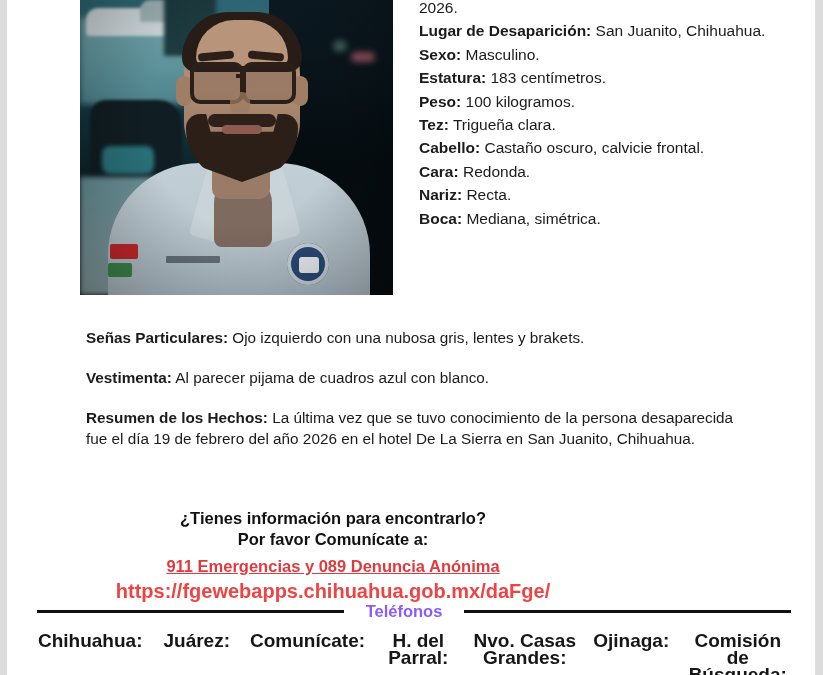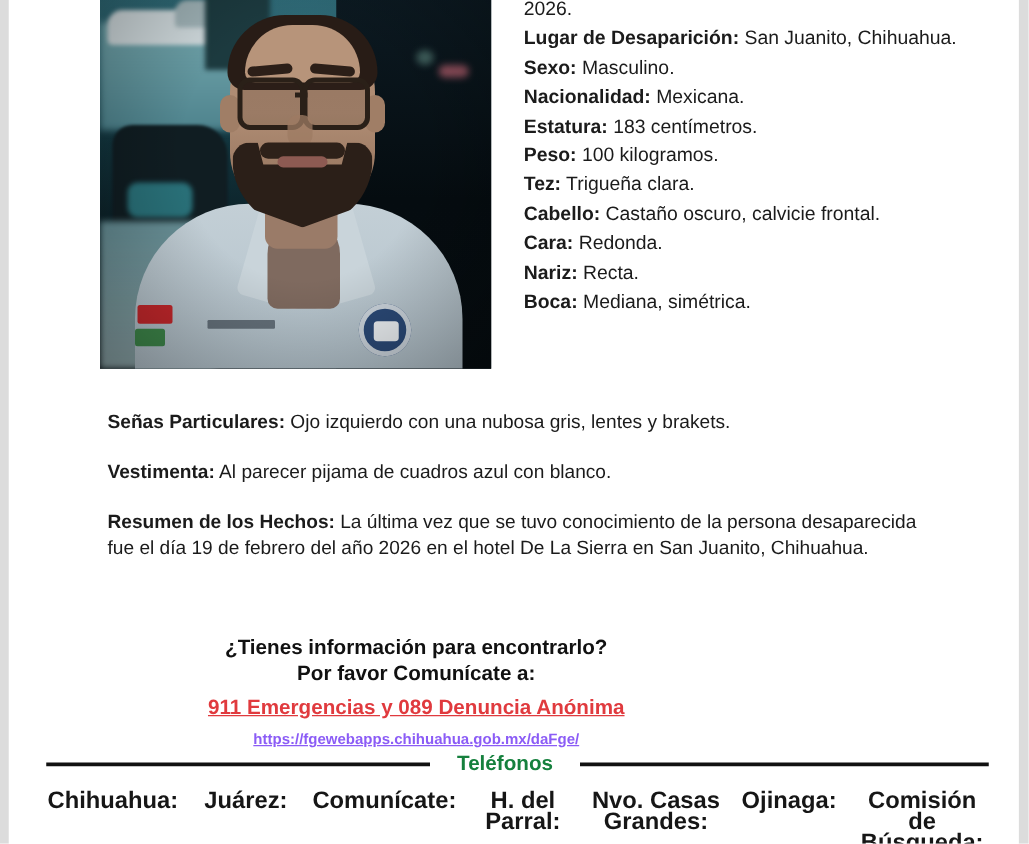--- a/index.html
+++ b/index.html
@@ -248,25 +248,24 @@
   }
   .cta-phone {
     font-size: 16.5px;
     font-weight: bold;
     color: #e03a3e;
     line-height: 25px;
     margin-top: 4px;
     text-decoration: underline;
   }
   .cta-url {
-    font-size: 12px;
+    font-size: 20px;
     font-weight: bold;
-    color: #8b5cf6;
+    color: #ef4444;
     line-height: 24px;
-    text-decoration: underline;
   }
 
   
   .tel-bar {
     position: absolute;
     left: 0;
     top: 602px;
     width: 808px;
     display: flex;
     align-items: center;
@@ -275,21 +274,21 @@
   }
   .tel-rule {
     height: 3px;
     background: #111111;
   }
   .tel-rule.left  { width: 307px; margin-left: 30px; }
   .tel-rule.right { width: 327px; margin-right: 24px; }
   .tel-label {
     font-size: 16.5px;
     font-weight: bold;
-    color: #15803d;
+    color: #8b5cf6;
     padding: 0 22px;
     white-space: nowrap;
   }
 
   
   .tel-cols {
     position: absolute;
     left: 30px;
     top: 632px;
     width: 754px;
@@ -361,24 +360,20 @@
         </div>
         <div class="row">
           <b>Lugar de Desaparición:</b>
           <span>San Juanito, Chihuahua.</span>
         </div>
         <div class="row">
           <b>Sexo:</b>
           <span>Masculino.</span>
         </div>
         <div class="row">
-          <b>Nacionalidad:</b>
-          <span>Mexicana.</span>
-        </div>
-        <div class="row">
           <b>Estatura:</b>
           <span>183 centímetros.</span>
         </div>
         <div class="row">
           <b>Peso:</b>
           <span>100 kilogramos.</span>
         </div>
         <div class="row">
           <b>Tez:</b>
           <span>Trigueña clara.</span>

